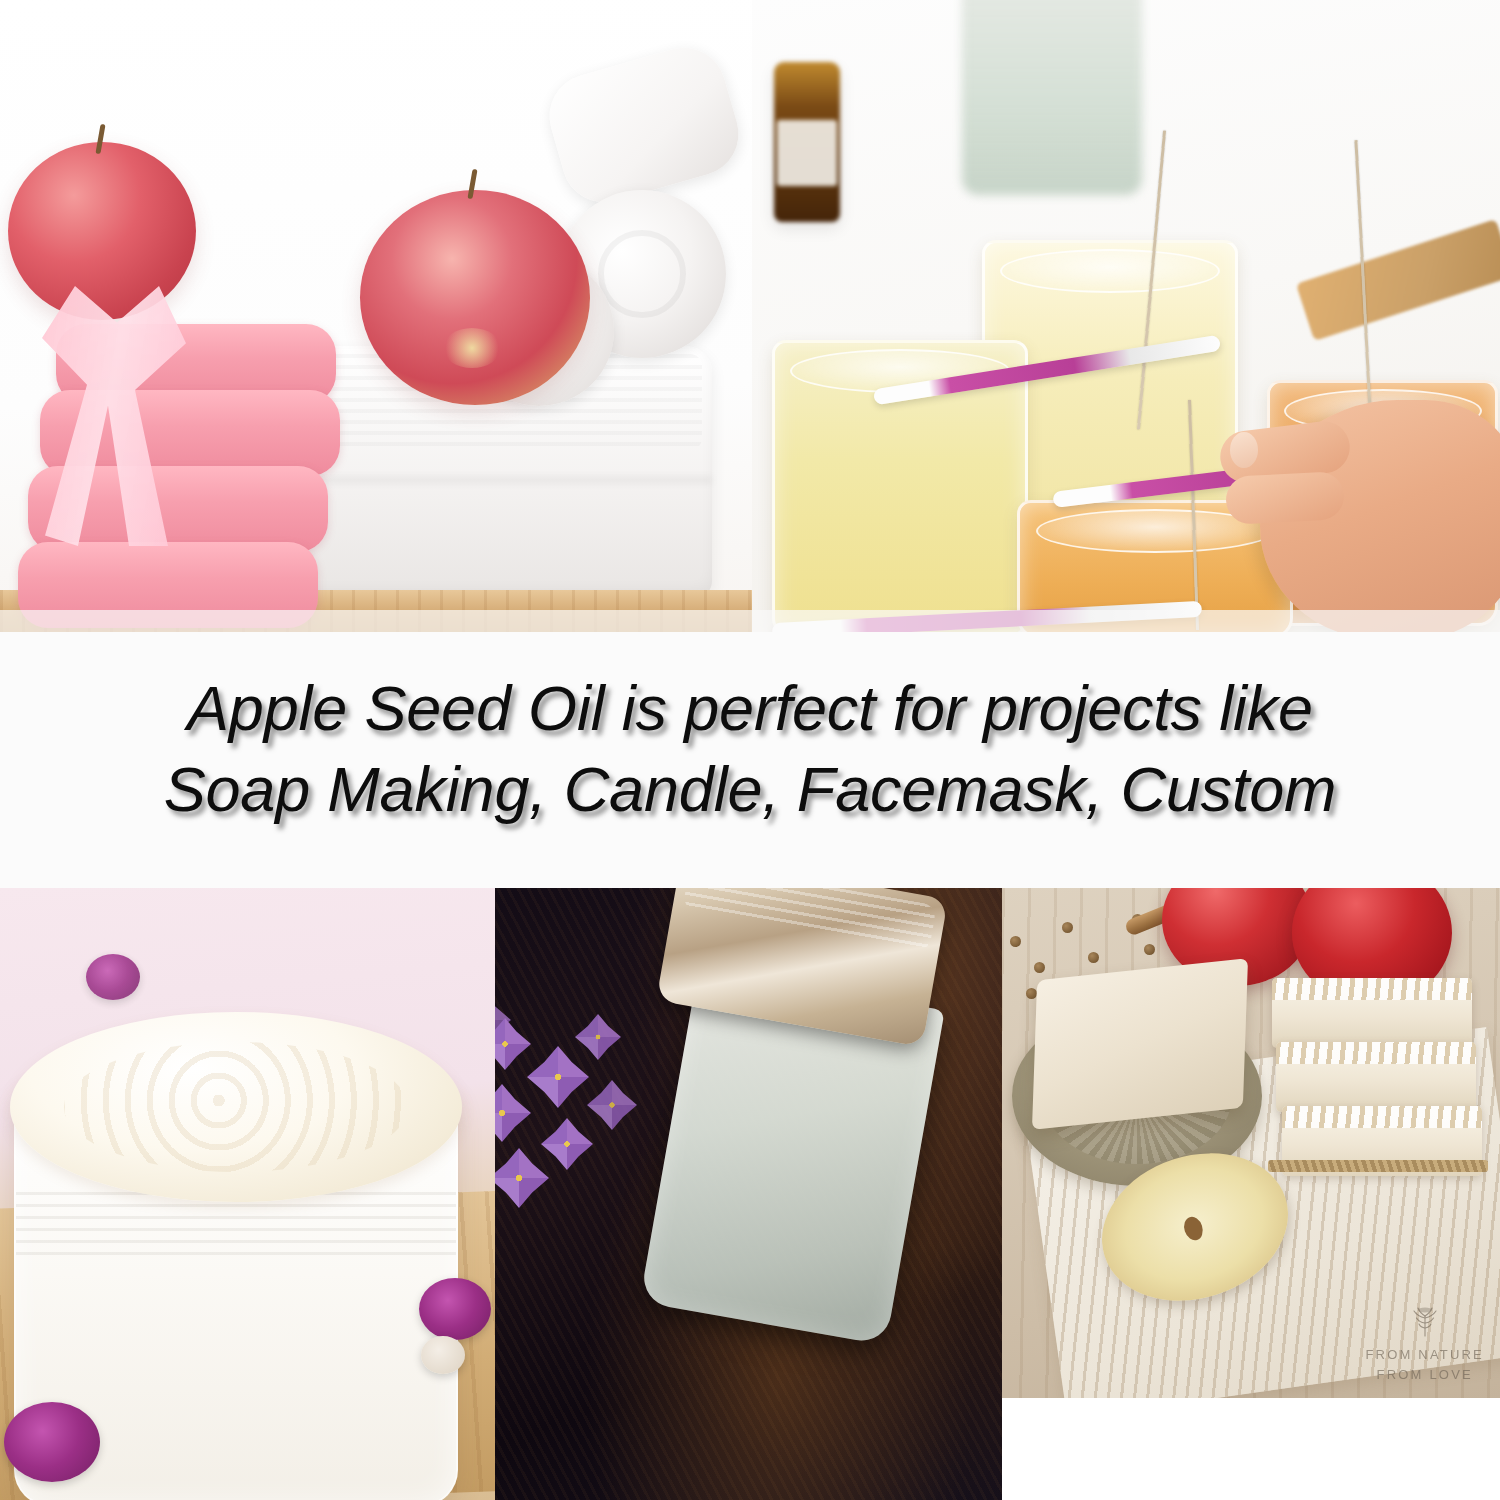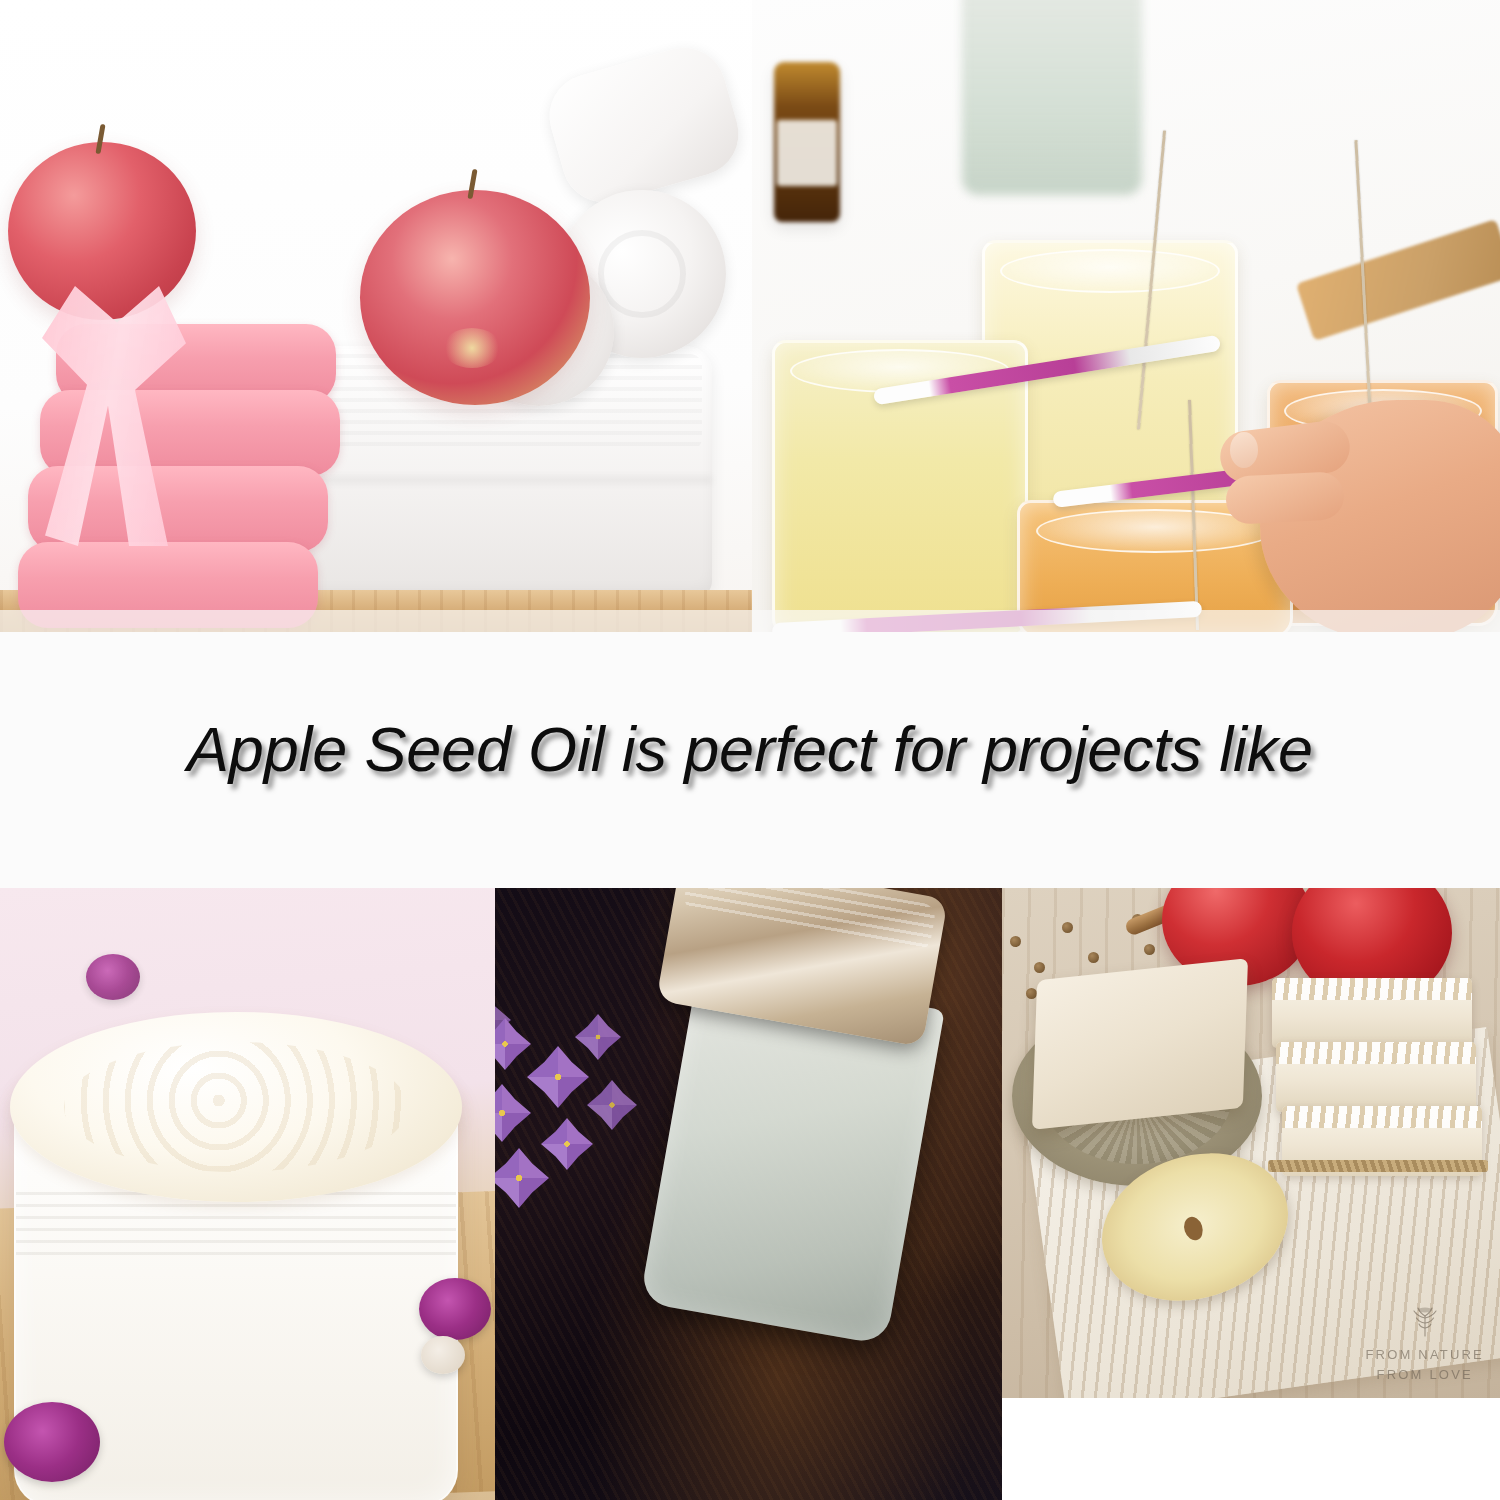--- a/index.html
+++ b/index.html
@@ -593,16 +593,17 @@
         </svg>
         <span class="wm-line">FROM NATURE</span><br>
         <span class="wm-line">FROM LOVE</span>
       </div>
     </div>
   </div>
 
   <div class="text-band">
     <div class="band-copy">
       <span class="ln">Apple Seed Oil is perfect for projects like</span>
+      <span class="ln">Soap Making, Candle, Facemask, Custom</span>
     </div>
   </div>
 
 </div>
 
 </body></html>

